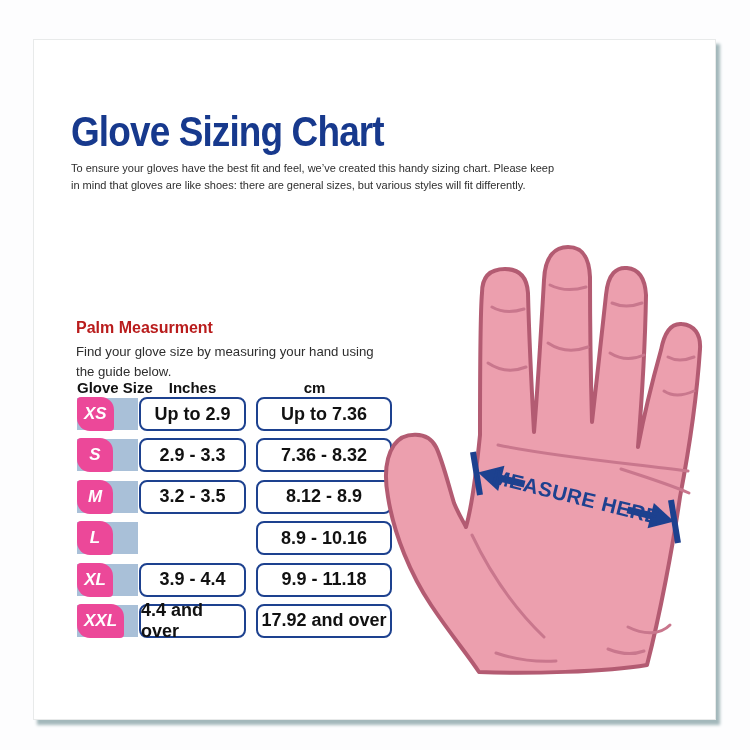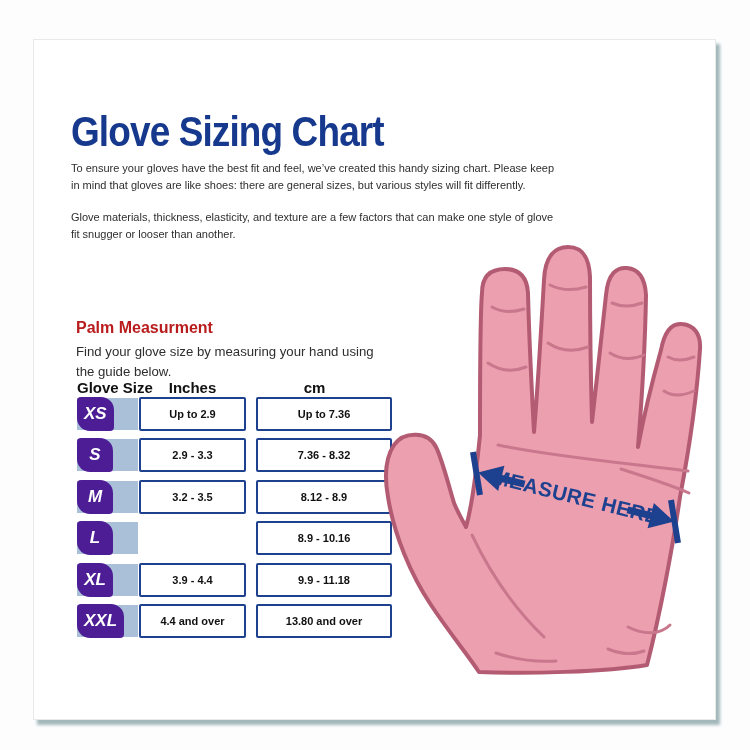--- a/index.html
+++ b/index.html
@@ -41,50 +41,48 @@
   .th-inches{left:62px;width:107px;text-align:center;}
   .th-cm{left:179px;width:117px;text-align:center;}
   .size-row{position:relative;height:34px;margin-bottom:7.4px;}
   .strip{
     position:absolute;left:0;top:1px;bottom:1px;width:61px;
     background:#a9c0d8;
   }
   .badge{
     position:absolute;left:0;top:0;height:34px;min-width:36px;
     padding:0 7px;box-sizing:border-box;
-    background:#4c1d95;color:#ffffff;
+    background:#ec4899;color:#ffffff;
     border-radius:4px 13px 4px 13px;
     display:flex;align-items:center;justify-content:center;
     font-size:17px;font-weight:700;font-style:italic;
   }
   .vbox{
     position:absolute;top:0;height:34px;box-sizing:border-box;
-    background:#ffffff;border:2.5px solid #1d418f;border-radius:2px;
+    background:#ffffff;border:2.5px solid #1d418f;border-radius:8px;
     display:flex;align-items:center;justify-content:center;
-    font-size:11px;font-weight:700;color:#111;
+    font-size:18px;font-weight:700;color:#111;
   }
   .vbox-inches{left:62px;width:107px;}
   .vbox-cm{left:179px;width:136px;}
   .hand-wrap{position:absolute;left:342px;top:195px;width:330px;height:440px;}
   .measure-text{
     font-family:"Liberation Sans","DejaVu Sans",sans-serif;
     font-size:20.5px;font-weight:700;letter-spacing:.5px;
   }
 </style>
 </head>
 <body>
 
 <div class="card">
 
   <div class="title">Glove Sizing Chart</div>
 
   <div class="para para-1">To ensure your gloves have the best fit and feel, we’ve created this handy sizing chart. Please keep
 in mind that gloves are like shoes: there are general sizes, but various styles will fit differently.</div>
-  <div class="para para-2">Glove materials, thickness, elasticity, and texture are a few factors that can make one style of glove
-fit snugger or looser than another.</div>
 
   <div class="palm-heading">Palm Measurment</div>
   <div class="palm-sub">Find your glove size by measuring your hand using
 the guide below.</div>
 
   <div class="table-headers">
     <span class="th th-size">Glove Size</span>
     <span class="th th-inches">Inches</span>
     <span class="th th-cm">cm</span>
   </div>
@@ -116,21 +114,21 @@
     <div class="size-row">
       <div class="strip"></div>
       <div class="badge">XL</div>
       <div class="vbox vbox-inches">3.9 - 4.4</div>
       <div class="vbox vbox-cm">9.9 - 11.18</div>
     </div>
     <div class="size-row">
       <div class="strip"></div>
       <div class="badge">XXL</div>
       <div class="vbox vbox-inches">4.4 and over</div>
-      <div class="vbox vbox-cm">13.80 and over</div>
+      <div class="vbox vbox-cm">17.92 and over</div>
     </div>
   </div>
 
   <div class="hand-wrap">
     <svg width="330" height="440" viewBox="0 0 330 440">
 
       <path d="M 103 437
            C 92 420 75 400 55 370
            C 35 340 18 300 12 262
            C 8 240 10 222 18 210

